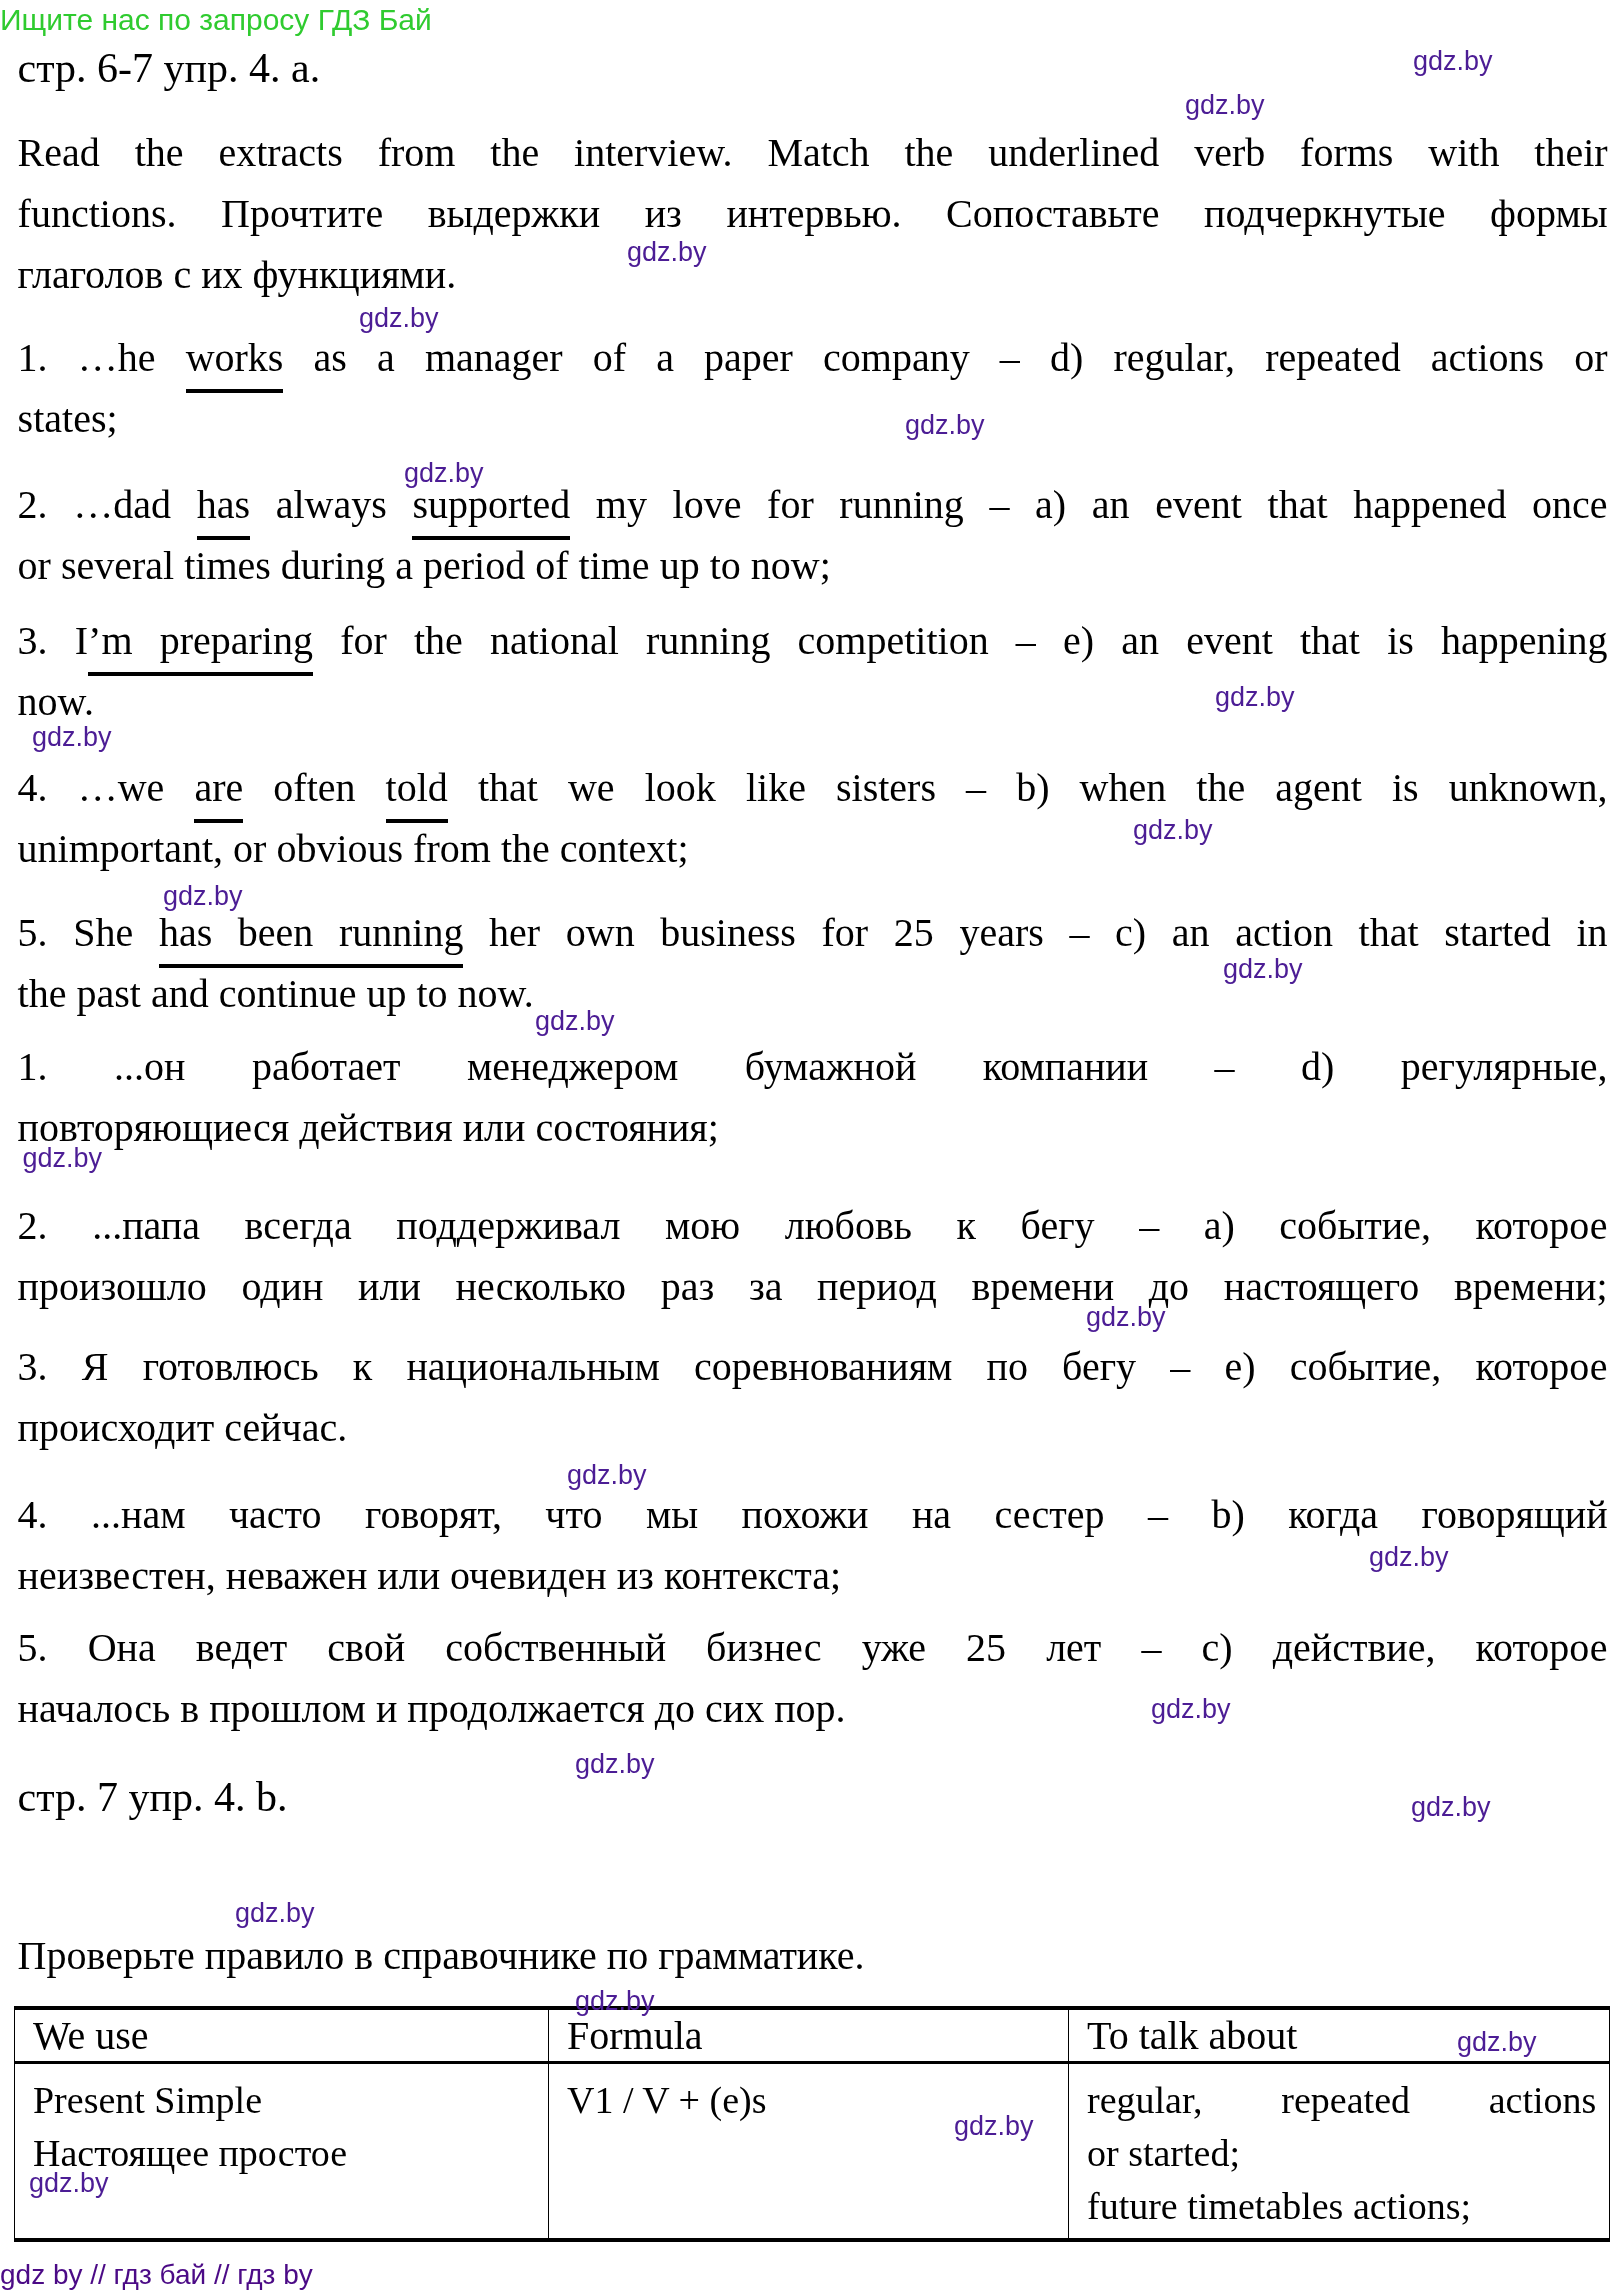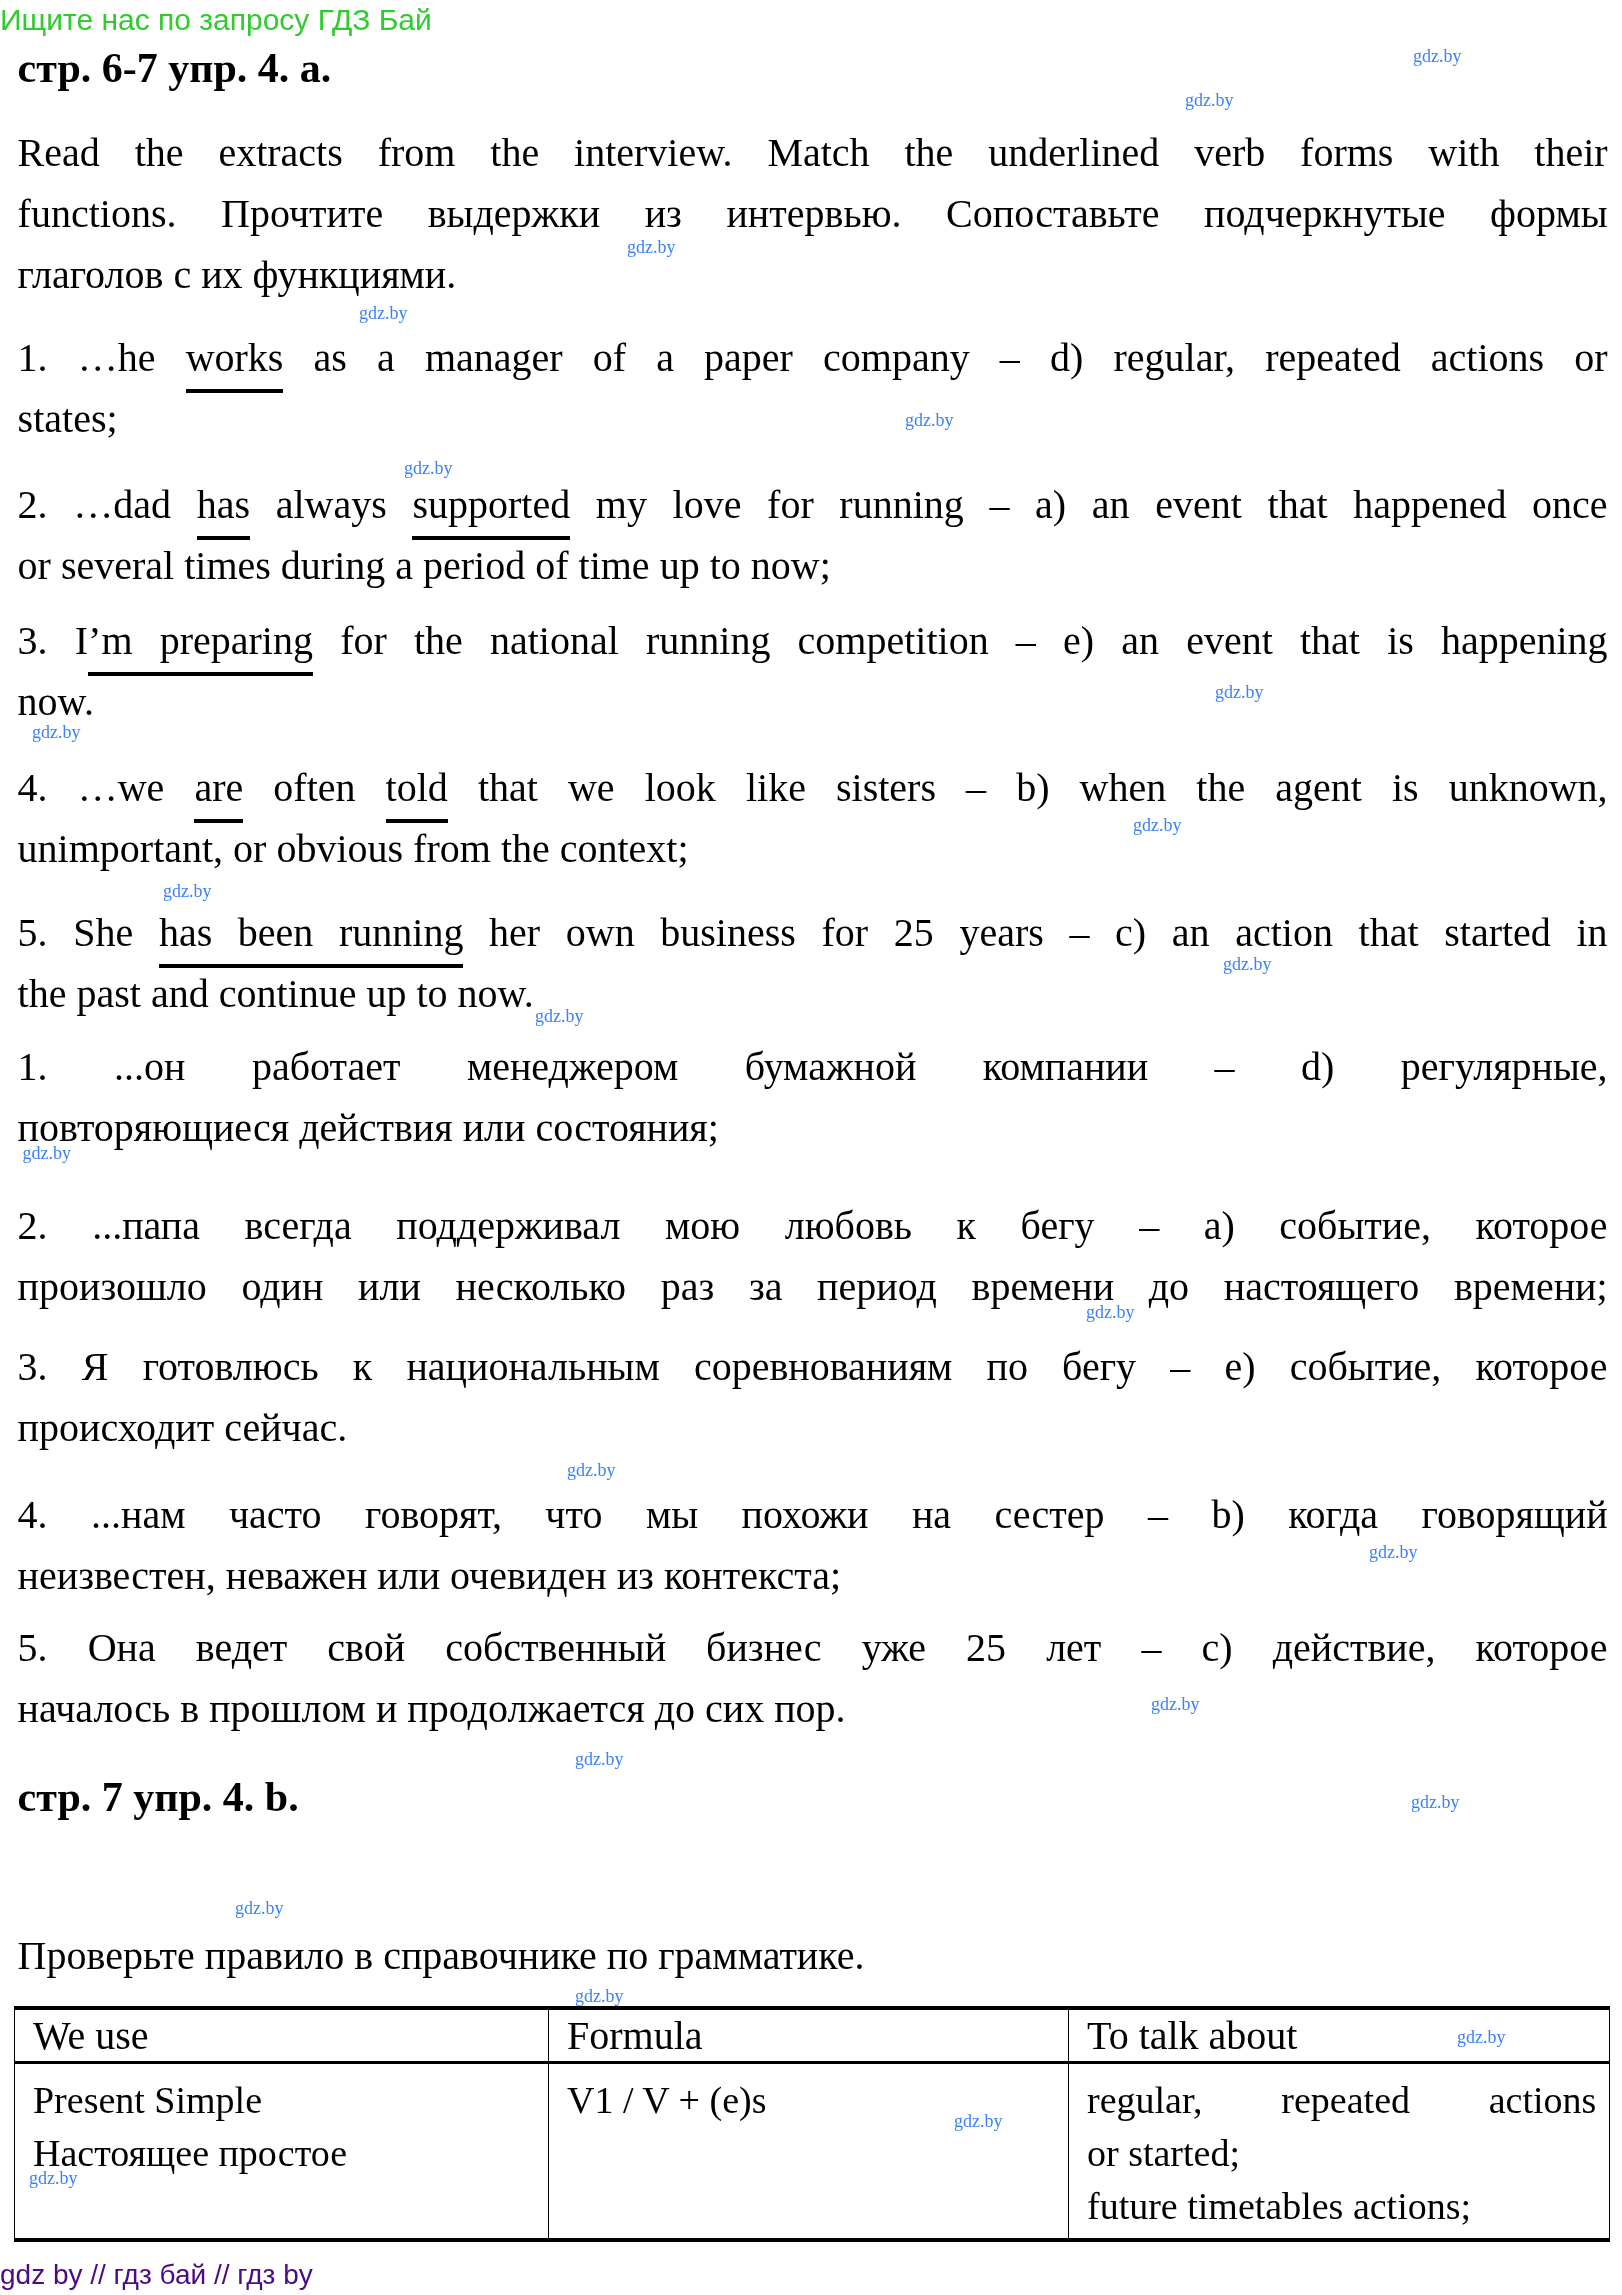--- a/index.html
+++ b/index.html
@@ -18,39 +18,39 @@
     width: 100%;
     text-align: left;
     font-family: "Liberation Sans", "DejaVu Sans", sans-serif;
     font-size: 30px;
   }
   .heading {
     position: absolute;
     left: 17.6px;
     margin: 0;
     font-size: 42px;
-    font-weight: bold;
+    font-weight: normal;
     line-height: 50px;
     white-space: nowrap;
   }
   .para {
     position: absolute;
     left: 17.6px;
     width: 1590px;
     font-size: 40px;
     line-height: 61px;
   }
   .tline { text-align: left; }
   .tline.fill { text-align: justify; text-align-last: justify; }
   .ul { border-bottom: 4px solid #000; padding-bottom: 9px; }
   .wm {
     position: absolute;
-    font-family: Liberation Serif, serif;
-    font-size: 18px;
-    color: #3b82f6;
+    font-family: Liberation Sans, sans-serif;
+    font-size: 27px;
+    color: #4c1d95;
     white-space: nowrap;
   }
   .rule-table {
     position: absolute;
     left: 14.4px; top: 2006px;
     width: 1596px;
     border-collapse: collapse;
     table-layout: fixed;
     font-size: 38px;
     border-top: 4px solid #000;

